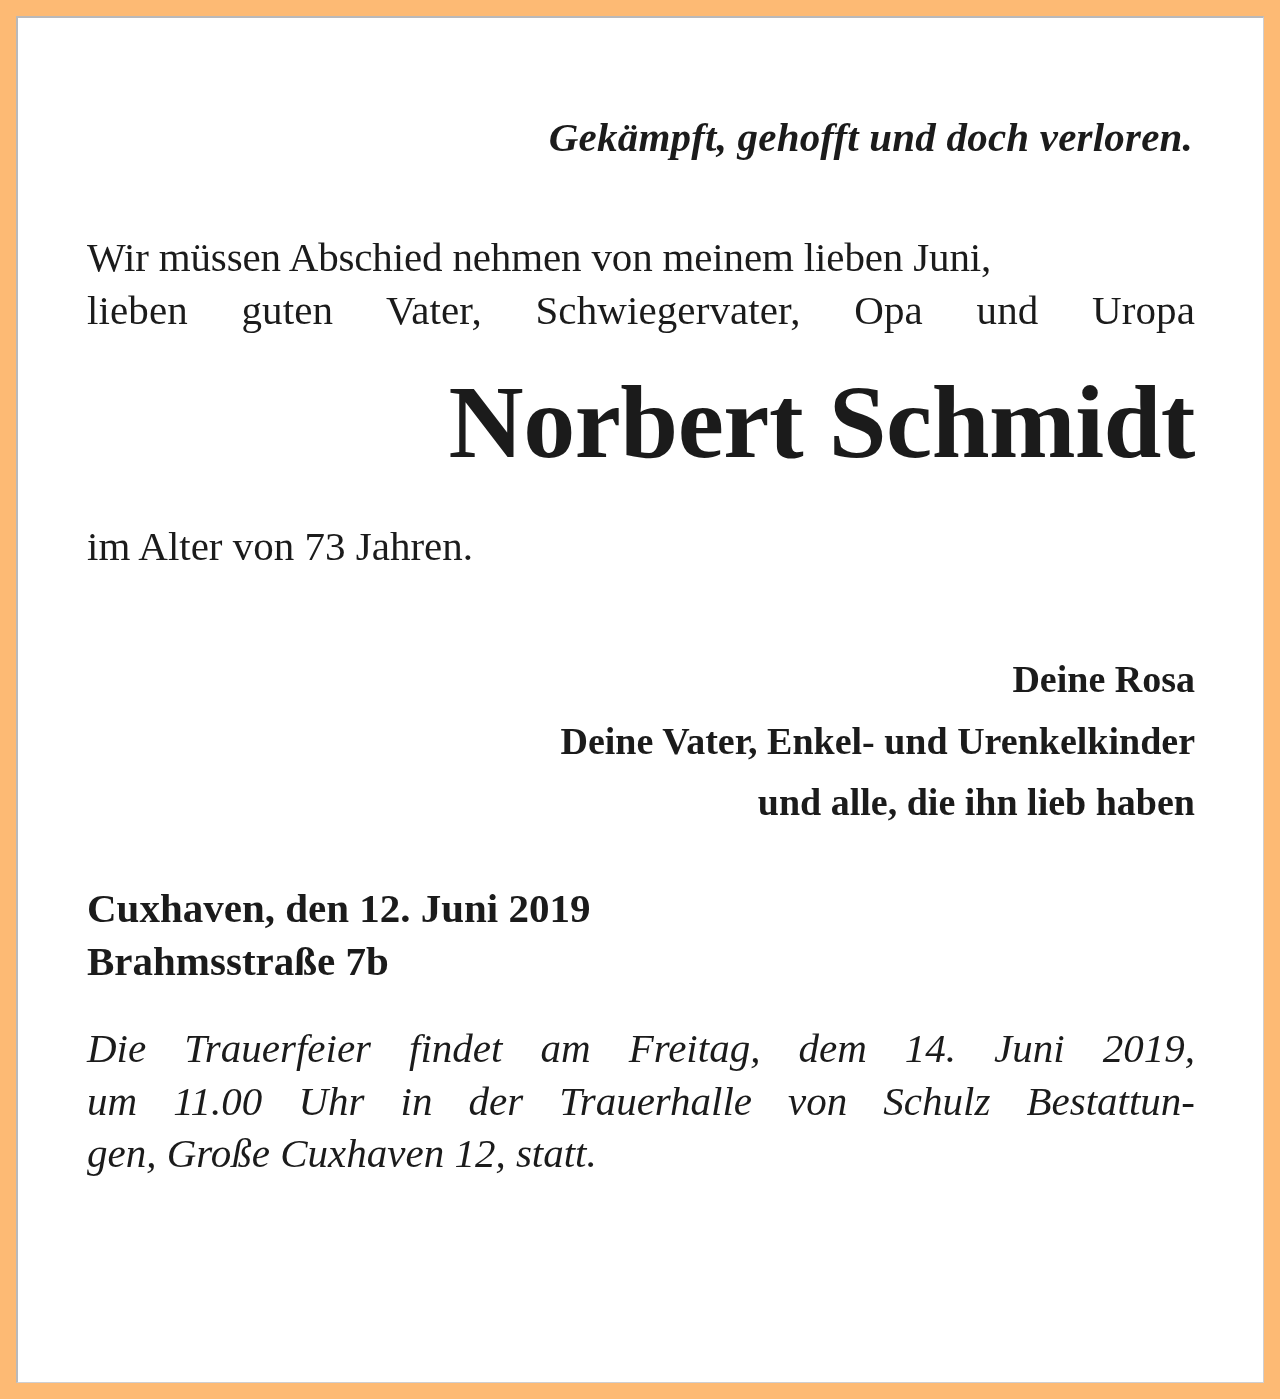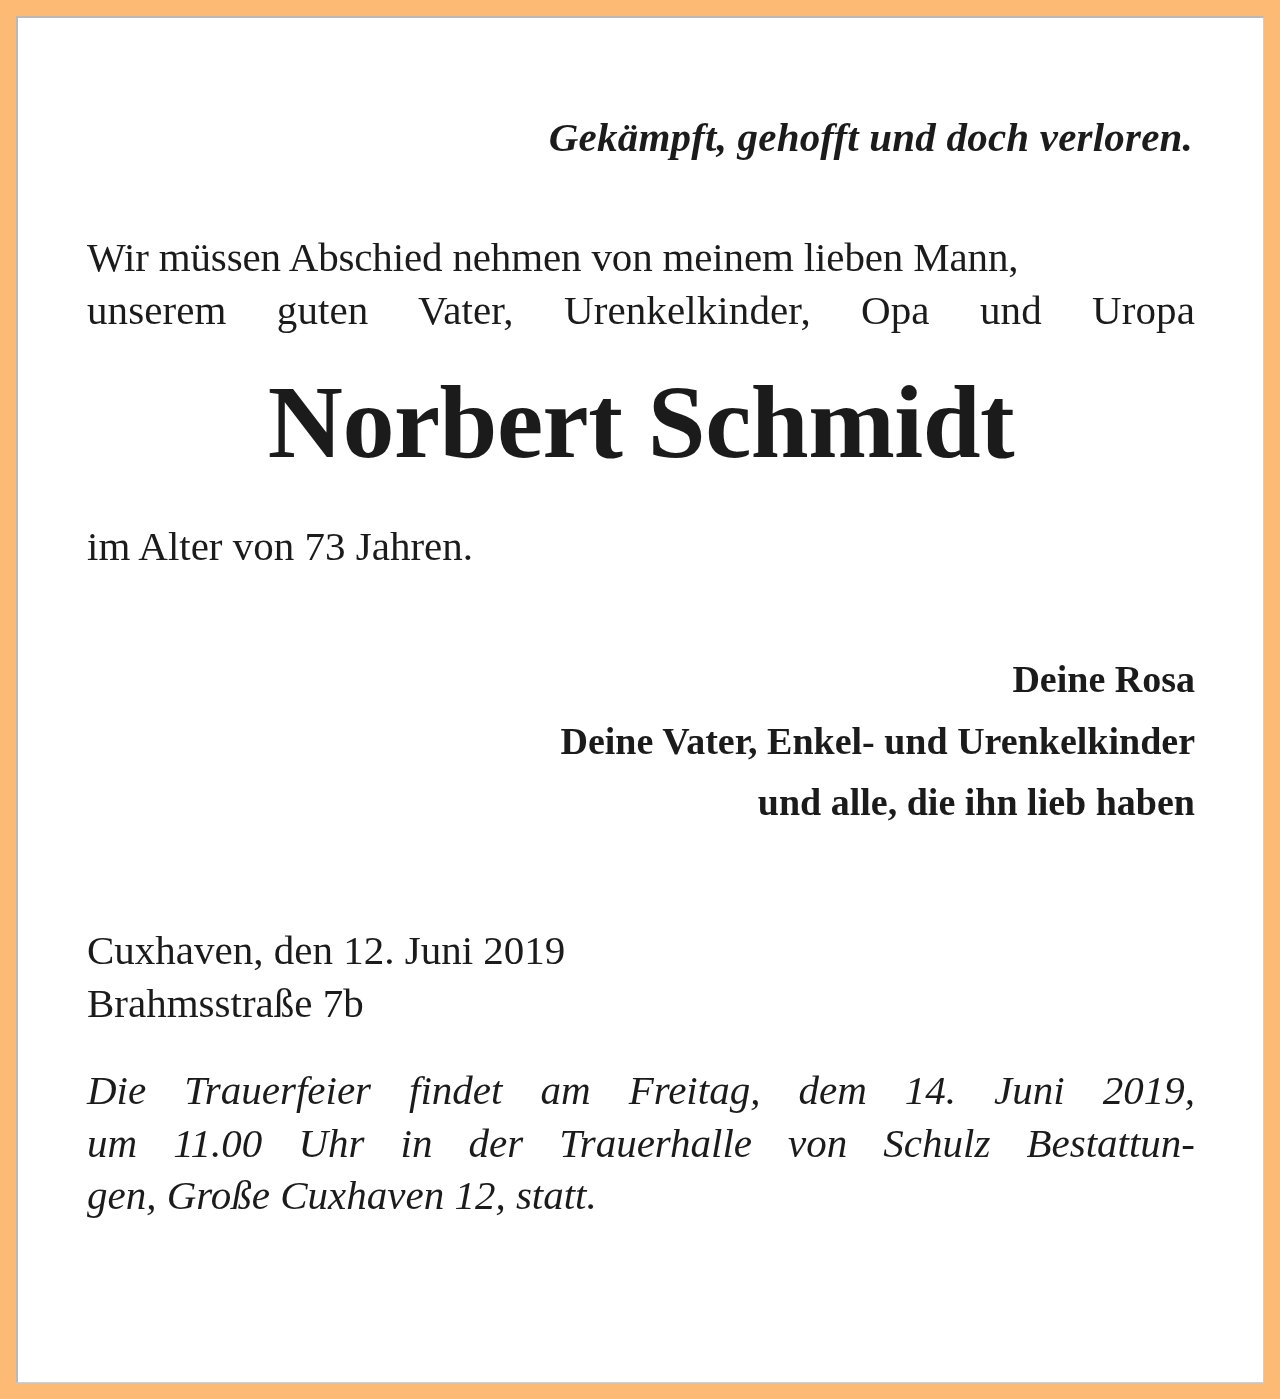--- a/index.html
+++ b/index.html
@@ -65,21 +65,21 @@
     text-align: justify;
     text-align-last: justify;
   }
 
   .intro .line-1 {
     text-align-last: left;
     letter-spacing: -0.15px;
   }
 
   .deceased-name {
-    text-align: center;
+    text-align: right;
     font-weight: bold;
     font-size: 104px;
     line-height: 1;
     margin-top: 34px;
     letter-spacing: -0.5px;
   }
 
   .age-line {
     margin-top: 48px;
     font-size: 41px;
@@ -102,23 +102,24 @@
     font-size: 38px;
     line-height: 1.62;
     text-align: right;
   }
 
   .tribute-family .fam-line {
     display: block;
   }
 
   .place-block {
-    margin-top: 90px;
+    margin-top: 48px;
     font-size: 41px;
     line-height: 1.3;
+    font-weight: bold;
   }
 
   .place-block .pl-line {
     display: block;
   }
 
   .ceremony {
     margin-top: 34px;
     font-size: 41px;
     line-height: 1.28;
@@ -140,22 +141,22 @@
 </head>
 <body>
 
 <div class="obituary-frame">
   <div class="obituary-card">
     <div class="content">
 
       <div class="motto">Gekämpft, gehofft und doch verloren.</div>
 
       <div class="intro">
-        <span class="line line-1">Wir müssen Abschied nehmen von meinem lieben Mann,</span>
-        <span class="line line-2">unserem guten Vater, Urenkelkinder, Opa und Uropa</span>
+        <span class="line line-1">Wir müssen Abschied nehmen von meinem lieben Juni,</span>
+        <span class="line line-2">lieben guten Vater, Schwiegervater, Opa und Uropa</span>
       </div>
 
       <div class="deceased-name">Norbert Schmidt</div>
 
       <div class="age-line">im Alter von 73 Jahren.</div>
 
       <div class="tribute">
         <div class="tribute-family">
           <span class="fam-line">Deine Rosa</span>
           <span class="fam-line">Deine Vater, Enkel- und Urenkelkinder</span>

